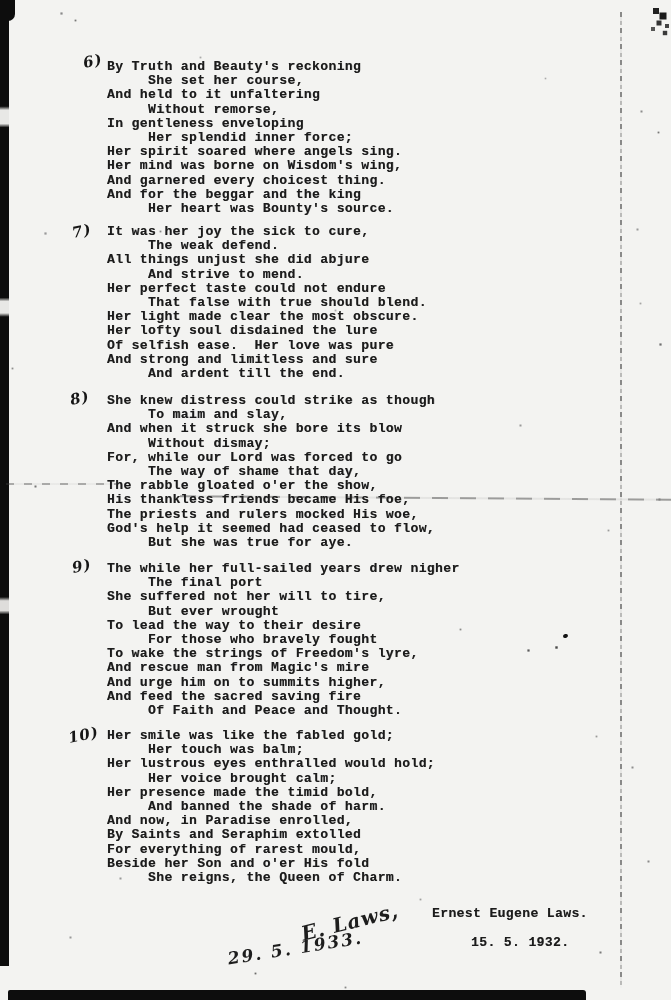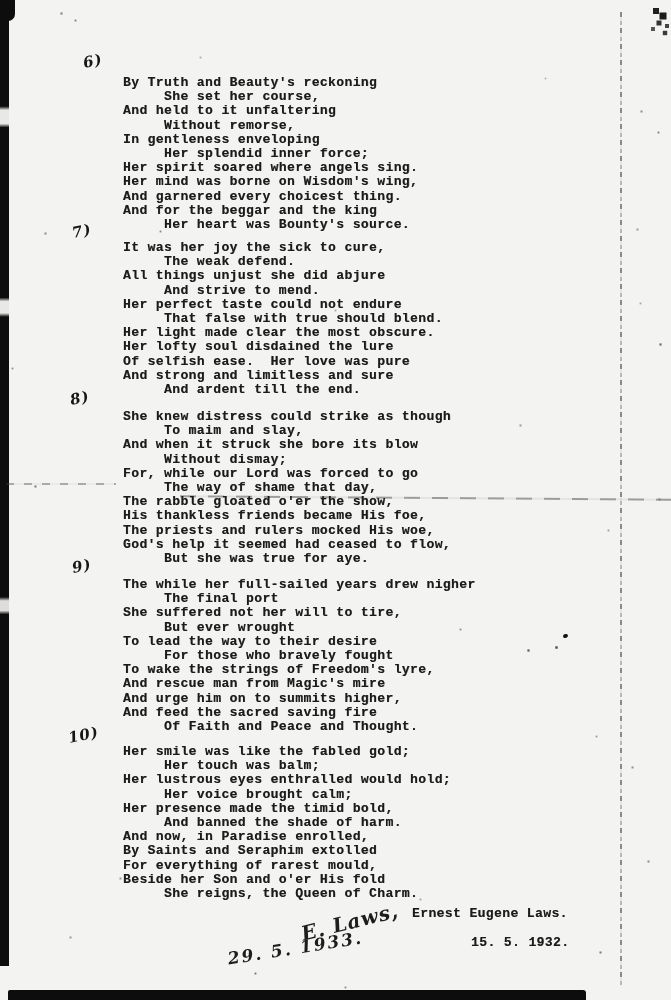--- a/index.html
+++ b/index.html
@@ -8,21 +8,21 @@
     width:671px;height:1000px;
     background:#f3f3f1;
     overflow:hidden;
     font-family:"Liberation Mono","DejaVu Sans Mono",monospace;
     color:#1b1b1b;
   }
   
   .poem{position:absolute;left:107px;top:0;width:470px;height:100%;}
   .stanza{position:absolute;left:0;}
   .stanza pre{
-    margin:16px;
+    margin:0;
     font:700 13px/14.2px "Liberation Mono","DejaVu Sans Mono",monospace;
     letter-spacing:0.4px;
     color:#1b1b1b;
     text-shadow:0.3px 0.3px 0.5px rgba(25,25,25,0.55);
     white-space:pre;
   }
   .handnum{
     position:absolute;
     font:italic 700 15px "DejaVu Serif",serif;
     color:#161616;
@@ -196,18 +196,18 @@
      And banned the shade of harm.
 And now, in Paradise enrolled,
 By Saints and Seraphim extolled
 For everything of rarest mould,
 Beside her Son and o'er His fold
      She reigns, the Queen of Charm.</pre>
     </section>
 
   </div>
 
-  <div class="typed-sig" style="left:412px;top:907px">Ernest Eugene Laws.</div>
+  <div class="typed-sig" style="left:432px;top:907px">Ernest Eugene Laws.</div>
   <div class="typed-sig" style="left:471px;top:936px">15. 5. 1932.</div>
   <div class="hand-sig" style="left:300px;top:910px">E. Laws,</div>
   <div class="hand-date" style="left:227px;top:938px">29. 5. 1933.</div>
 
 </div>
 
 </body></html>

